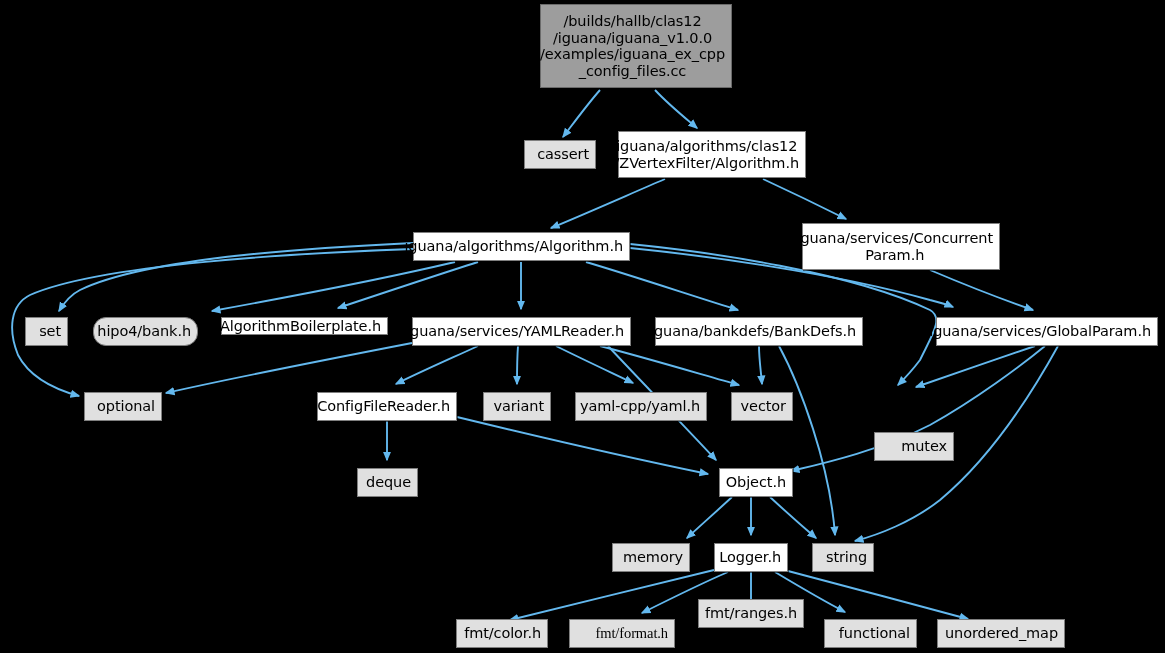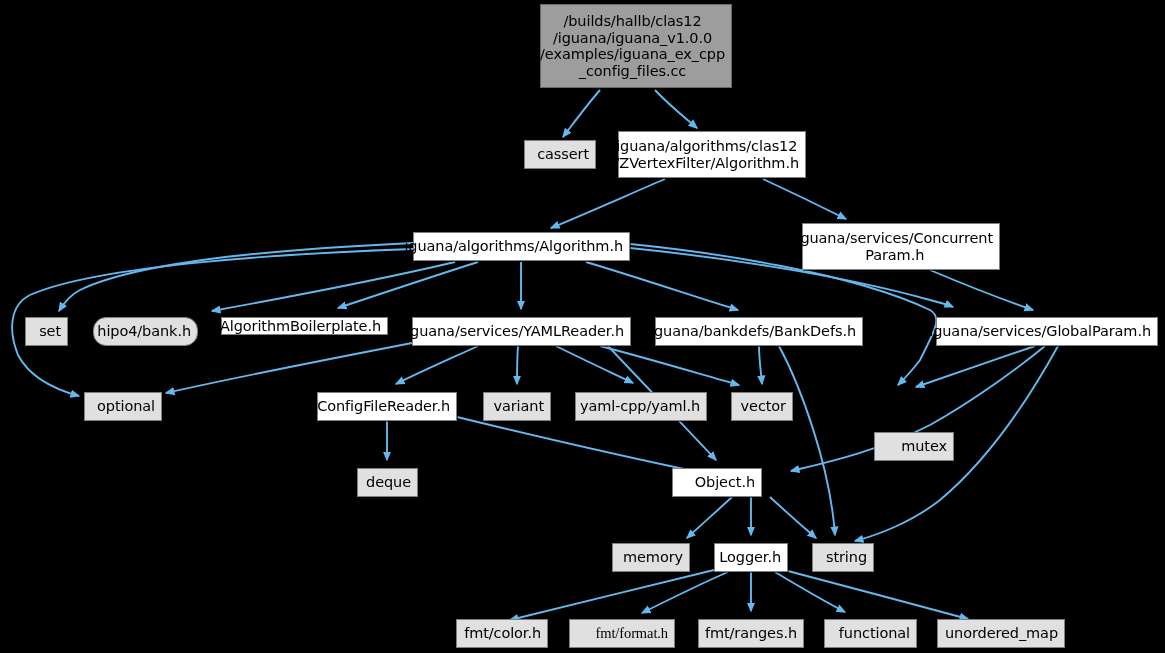--- a/index.html
+++ b/index.html
@@ -126,23 +126,23 @@
       <div class="node white" style="left: 412px; top: 317px; width: 219px; height: 29px;"><span class="label">iguana/services/YAMLReader.h</span></div>
       <div class="node white" style="left: 655px; top: 317px; width: 208px; height: 29px;"><span class="label">iguana/bankdefs/BankDefs.h</span></div>
       <div class="node white" style="left: 936px; top: 317px; width: 222px; height: 29px;"><span class="label">iguana/services/GlobalParam.h</span></div>
       <div class="node gray" style="left: 84px; top: 392px; width: 78px; height: 29px;"><span class="label">optional</span></div>
       <div class="node white" style="left: 317px; top: 392px; width: 140px; height: 29px;"><span class="label">ConfigFileReader.h</span></div>
       <div class="node gray" style="left: 483px; top: 392px; width: 68px; height: 29px;"><span class="label">variant</span></div>
       <div class="node gray" style="left: 575px; top: 392px; width: 132px; height: 29px;"><span class="label">yaml-cpp/yaml.h</span></div>
       <div class="node gray" style="left: 731px; top: 392px; width: 62px; height: 29px;"><span class="label">vector</span></div>
       <div class="node gray" style="left: 874px; top: 392px; width: 80px; height: 29px; margin-top: 40px;"><span class="label">mutex</span></div>
       <div class="node gray" style="left: 357px; top: 468px; width: 61px; height: 29px;"><span class="label">deque</span></div>
-      <div class="node white" style="left: 672px; top: 468px; width: 90px; height: 29px;"><span class="label">Object.h</span></div>
+      <div class="node white" style="left: 719px; top: 468px; width: 74px; height: 29px;"><span class="label">Object.h</span></div>
       <div class="node gray" style="left: 612px; top: 543px; width: 78px; height: 29px;"><span class="label">memory</span></div>
       <div class="node white" style="left: 714px; top: 543px; width: 74px; height: 29px;"><span class="label">Logger.h</span></div>
       <div class="node gray" style="left: 812px; top: 543px; width: 62px; height: 29px;"><span class="label">string</span></div>
       <div class="node gray" style="left: 456px; top: 619px; width: 92px; height: 29px;"><span class="label">fmt/color.h</span></div>
       <div class="node gray" style="left: 569px; top: 619px; width: 106px; height: 29px; font-family: Liberation Serif, serif;"><span class="label">fmt/format.h</span></div>
-      <div class="node gray" style="left: 698px; top: 619px; width: 106px; height: 29px;"><span class="label">fmt/ranges.h</span></div>
+      <div class="node gray" style="left: 698px; top: 599px; width: 106px; height: 29px;"><span class="label">fmt/ranges.h</span></div>
       <div class="node gray" style="left: 824px; top: 619px; width: 93px; height: 29px;"><span class="label">functional</span></div>
       <div class="node gray" style="left: 937px; top: 619px; width: 128px; height: 29px;"><span class="label">unordered_map</span></div>
     </div>
 </div>
 
 </body></html>

